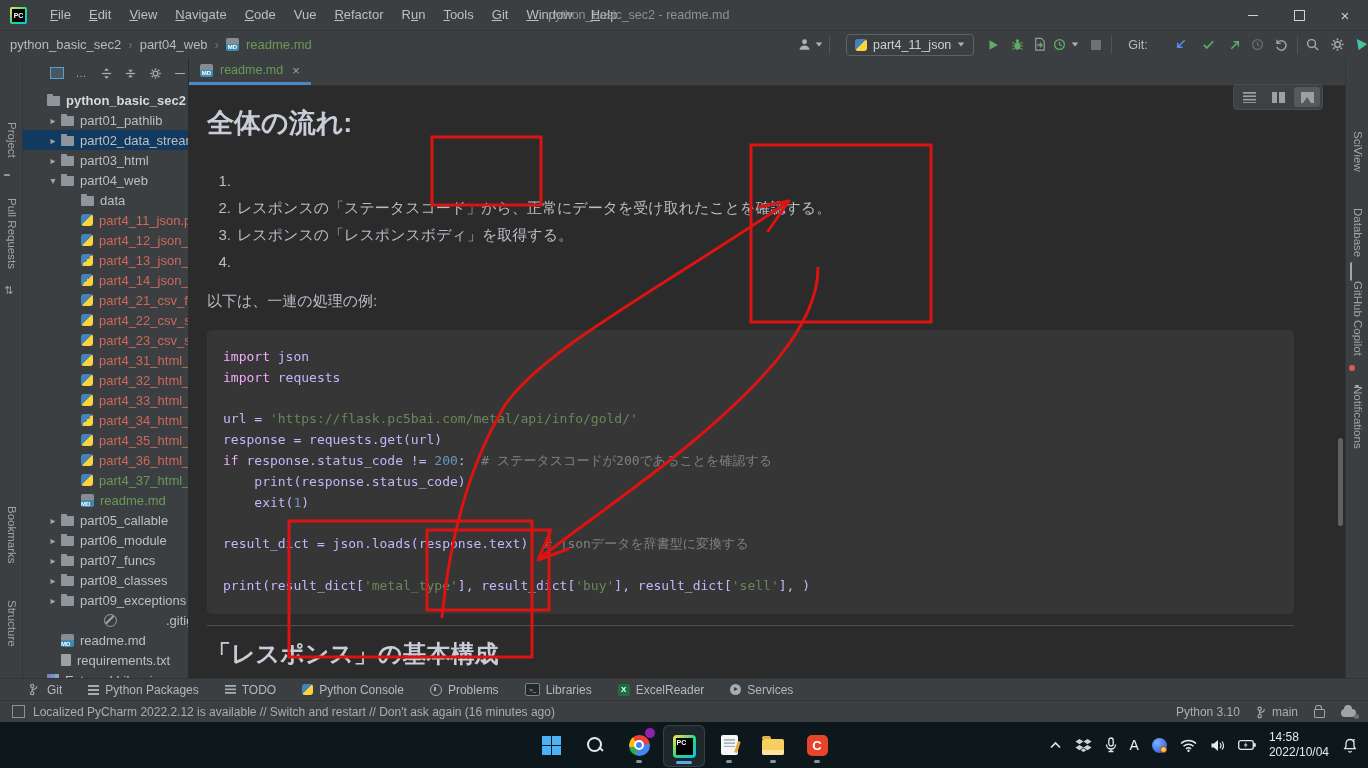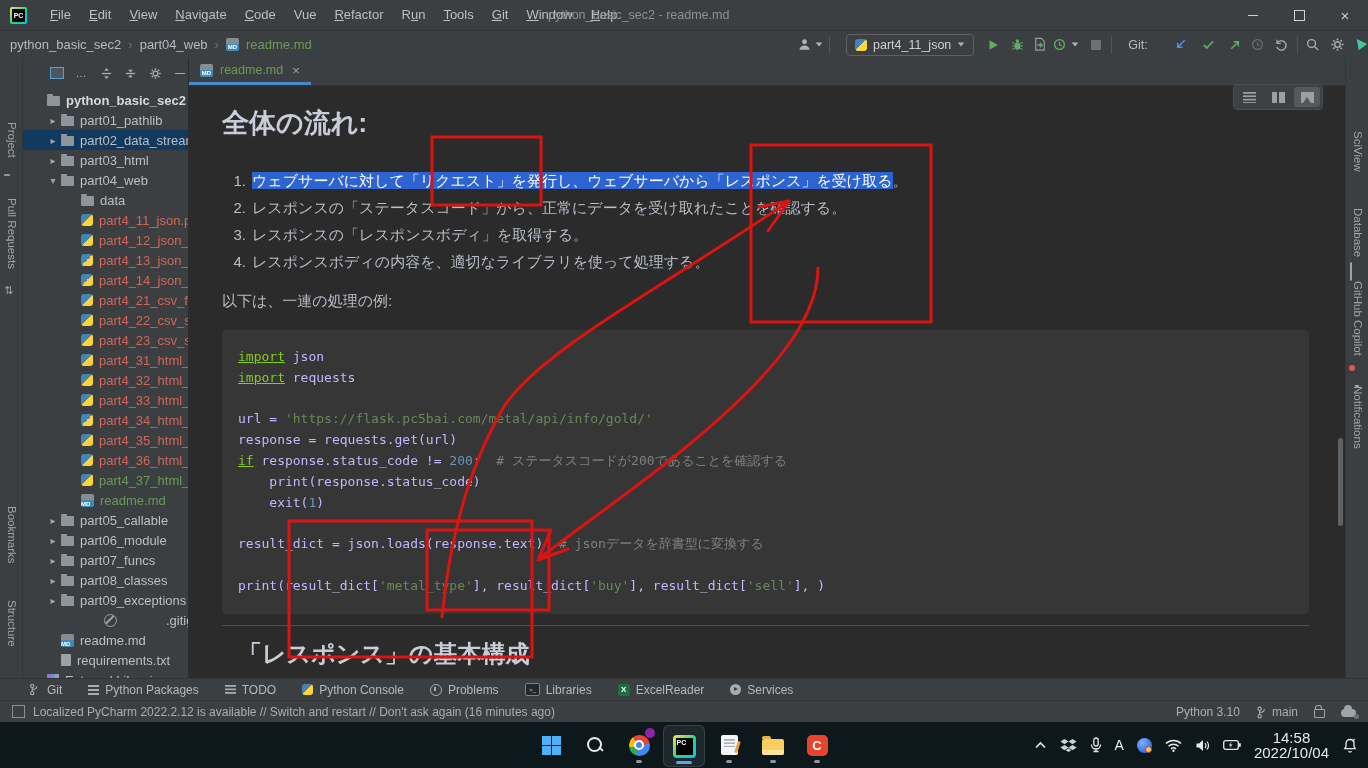--- a/index.html
+++ b/index.html
@@ -88,33 +88,33 @@
   .tab-close{color:#9fa4a8;font-size:13px;margin-left:2px;}
   .view-toggles{position:absolute;right:22px;top:26px;background:#3e4144;border:1px solid #4a4d4f;border-radius:4px;
     display:flex;gap:3px;padding:2px;z-index:5;}
   .vt{width:26px;height:20px;border-radius:3px;display:flex;align-items:center;justify-content:center;}
   .vt.active{background:#55595c;}
   .vt-lines{width:13px;height:11px;background:linear-gradient(#9aa0a6 2px,transparent 2px) 0 0/13px 3.4px;}
   .vt-split{width:13px;height:11px;background:#9aa0a6;position:relative;}
   .vt-split::after{content:"";position:absolute;left:5px;top:0;width:2px;height:11px;background:#3e4144;}
   .vt-img{width:13px;height:11px;background:#9aa0a6;position:relative;overflow:hidden;}
   .vt-img::after{content:"";position:absolute;left:2px;bottom:0;border-left:4px solid transparent;border-right:4px solid transparent;border-bottom:6px solid #55595c;}
-  .content{position:absolute;top:27px;left:0;right:0;bottom:0;overflow:hidden;padding-left:33px;}
+  .content{position:absolute;top:27px;left:0;right:0;bottom:0;overflow:hidden;padding-left:18px;}
   .content h1{margin:20px 0 0;font-size:27px;font-weight:bold;color:#c8cdd8;}
   .md-list{margin:26px 0 0;padding:0;list-style:none;font-size:15px;color:#b7bcc6;}
   .md-li{line-height:27px;display:flex;}
   .md-num{width:24px;text-align:right;margin-right:6px;flex:none;}
   .md-sel{background:#2e63d2;color:#fff;}
   .md-para{margin:17px 0 0;font-size:15px;color:#b7bcc6;}
   .codeblock{margin:19px 0 0;width:1055px;background:#363636;border-radius:5px;padding:17px 16px;
     font-family:"DejaVu Sans Mono","Liberation Mono",monospace;font-size:13px;line-height:20.8px;white-space:pre;}
   .cl{min-height:20.8px;}
-  .k{color:#84cc16;text-decoration:underline;} .p{color:#c4b5fd;} .s{color:#6a8759;} .n{color:#6897bb;} .c{color:#808080;margin-top:46px;}
+  .k{color:#f0abfc;} .p{color:#c4b5fd;} .s{color:#6a8759;} .n{color:#6897bb;} .c{color:#808080;margin-top:46px;}
   .md-hr{margin:11px 0 0;border:none;border-top:1px solid #4e4e4e;width:1087px;}
-  .content h2{margin:12px 16px 0;font-size:24px;font-weight:bold;color:#c8cdd8;}
+  .content h2{margin:12px 0 0;font-size:24px;font-weight:bold;color:#c8cdd8;}
   .scroll-thumb{position:absolute;right:2px;top:380px;width:5px;height:88px;background:#8a8f93;opacity:.55;border-radius:3px;z-index:6;}
 
   
   .toolwindow-bar{height:21px;background:#3c3f41;border-top:1px solid #323436;display:flex;align-items:center;
     padding-left:28px;gap:26px;font-size:12px;color:#b4b8bc;}
   .twb-item{display:flex;align-items:center;gap:6px;}
   .bb{width:13px;height:13px;display:inline-flex;align-items:center;justify-content:center;flex:none;}
   .bb-branch{color:#a7acb0;font-size:11px;}
   .bb-pkg{width:11px;height:11px;background:linear-gradient(#a7acb0 2px,transparent 2px) 0 1px/11px 4px;}
   .bb-todo{width:11px;height:9px;background:linear-gradient(#a7acb0 1.6px,transparent 1.6px) 0 0/11px 3.5px;}
@@ -161,21 +161,21 @@
   .ti-notepad::after{content:"";position:absolute;right:-1px;top:6px;width:3px;height:12px;background:#e8a33d;transform:rotate(18deg);border-radius:1px;}
   .ti-explorer{width:22px;height:16px;background:#f6cf5f;border-radius:2px;position:relative;margin-top:3px;}
   .ti-explorer::before{content:"";position:absolute;left:0;top:-3px;width:9px;height:3px;background:#e3b445;border-radius:2px 2px 0 0;}
   .ti-explorer::after{content:"";position:absolute;left:0;bottom:0;width:22px;height:5px;background:#ffe49c;border-radius:0 0 2px 2px;}
   .ti-camtasia{width:21px;height:21px;background:#e8442c;border-radius:5px;color:#fff;font-weight:bold;font-size:13px;display:flex;align-items:center;justify-content:center;}
   .tray{position:absolute;right:10px;top:0;height:46px;display:flex;align-items:center;gap:13px;color:#e4e9eb;}
   .tray svg{display:block;}
   .ime-a{font-size:14px;color:#eef2f3;}
   .sphere{width:15px;height:15px;border-radius:50%;background:radial-gradient(circle at 35% 30%,#7db1ff,#1c4fd8);position:relative;}
   .sphere::after{content:"";position:absolute;right:0;bottom:0;width:5px;height:5px;border-radius:50%;background:#f2c94c;border:1px solid #c0392b;}
-  .clockbox{text-align:center;font-size:15px;line-height:15px;color:#e4e9eb;}
+  .clockbox{text-align:left;font-size:12px;line-height:15px;color:#e4e9eb;}
 
   
   #overlay{position:absolute;left:0;top:0;width:1368px;height:768px;pointer-events:none;z-index:40;}
 </style>
 </head>
 <body>
 
 <div id="app">
 
   <div class="titlebar">
@@ -542,33 +542,31 @@
         <span class="vt active">
             <span class="vt-img"></span>
           </span>
       </div>
 
       <div class="content">
         <h1>全体の流れ:</h1>
         <ol class="md-list" id="mdList">
             <li class="md-li">
               <span class="md-num">1.</span>
-              <span><span class="md-sel">ウェブサーバに対して「リクエスト」を発行し、ウェブサーバから「レスポンス」を受け取る</span><span>。</span></span>
             </li>
             <li class="md-li">
               <span class="md-num">2.</span>
               <span>レスポンスの「ステータスコード」から、正常にデータを受け取れたことを確認する。</span>
             </li>
             <li class="md-li">
               <span class="md-num">3.</span>
               <span>レスポンスの「レスポンスボディ」を取得する。</span>
             </li>
             <li class="md-li">
               <span class="md-num">4.</span>
-              <span>レスポンスボディの内容を、適切なライブラリを使って処理する。</span>
             </li>
           </ol>
         <p class="md-para">以下は、一連の処理の例:</p>
         <div class="codeblock" id="codeBlock"><div class="cl"><span class="k">import</span><span class="p"> json</span></div><div class="cl"><span class="k">import</span><span class="p"> requests</span></div><div class="cl">&nbsp;</div><div class="cl"><span class="p">url = </span><span class="s">'https://flask.pc5bai.com/metal/api/info/gold/'</span></div><div class="cl"><span class="p">response = requests.get(url)</span></div><div class="cl"><span class="k">if</span><span class="p"> response.status_code != </span><span class="n">200</span><span class="p">:</span><span class="c">  # ステータスコードが200であることを確認する</span></div><div class="cl"><span class="p">    print(response.status_code)</span></div><div class="cl"><span class="p">    exit(</span><span class="n">1</span><span class="p">)</span></div><div class="cl">&nbsp;</div><div class="cl"><span class="p">result_dict = json.loads(response.text)</span><span class="c">  # jsonデータを辞書型に変換する</span></div><div class="cl">&nbsp;</div><div class="cl"><span class="p">print(result_dict[</span><span class="s">'metal_type'</span><span class="p">], result_dict[</span><span class="s">'buy'</span><span class="p">], result_dict[</span><span class="s">'sell'</span><span class="p">], )</span></div></div>
         <hr class="md-hr">
         <h2>「レスポンス」の基本構成</h2>
       </div>
 
       <div class="scroll-thumb"></div>
     </div>

